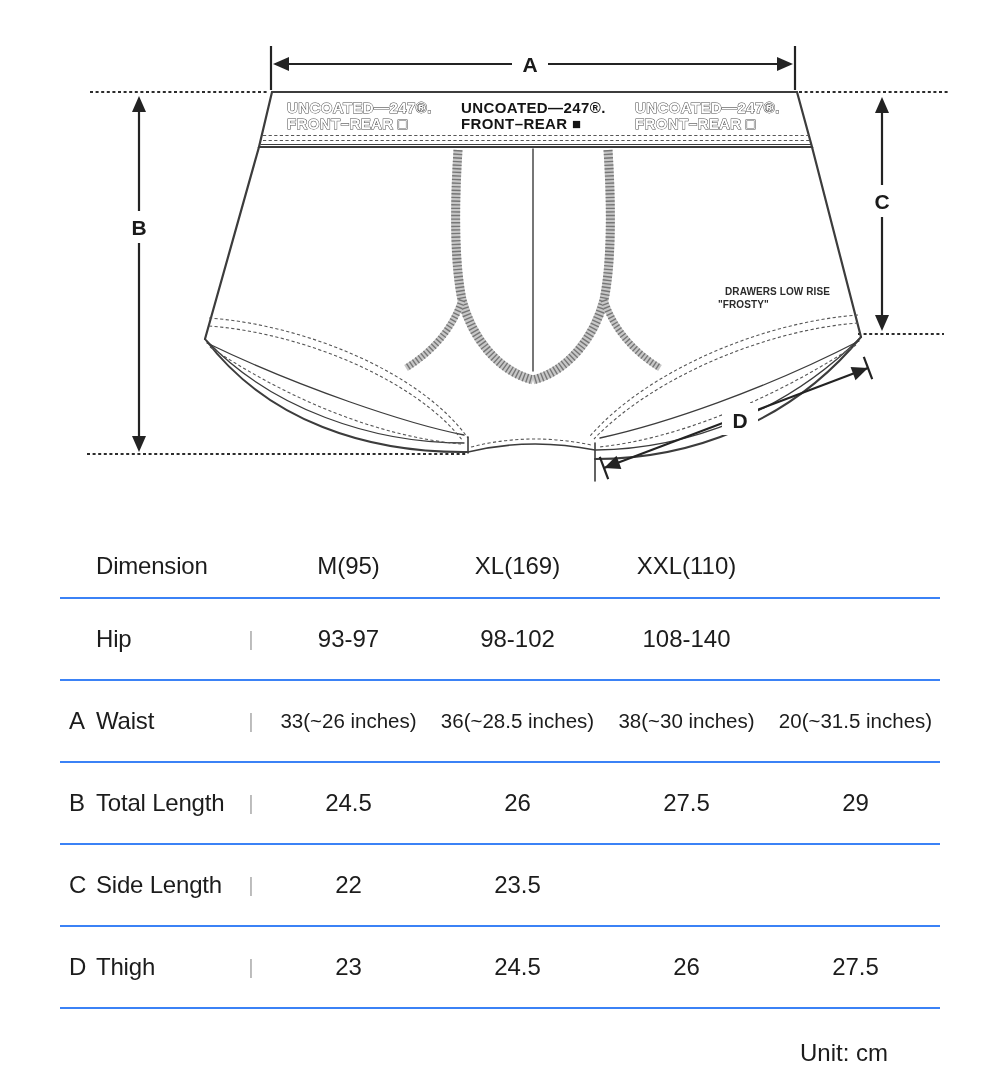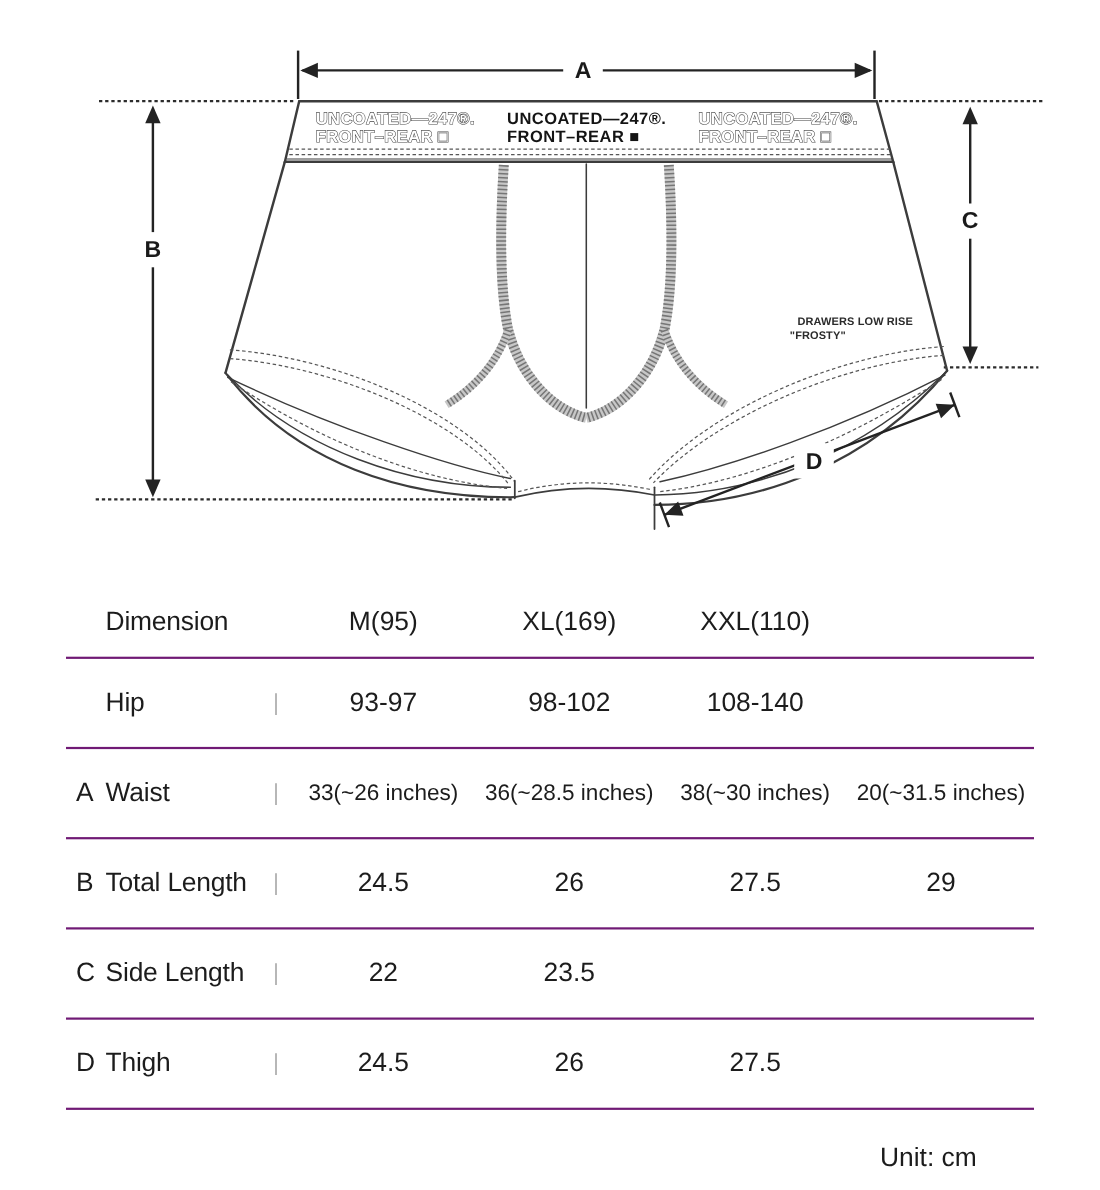--- a/index.html
+++ b/index.html
@@ -20,21 +20,21 @@
   .art-dash{stroke:#565656;fill:none;stroke-width:1.1;stroke-dasharray:3.2 2.4;}
   .arrow-line{stroke:#232323;stroke-width:2.2;fill:none;}
   .arrow-head{fill:#232323;stroke:none;}
   .label-bg{fill:#ffffff;stroke:none;}
   .stitch-base{stroke:#c7c7c7;fill:none;}
   .stitch-dash{stroke:#767676;fill:none;stroke-dasharray:1.4 2.2;}
 
   
   .size-table{margin:11px 60px 0 60px;width:880px;}
   .t-row{display:grid;grid-template-columns:36px 142px 26px 1fr 1fr 1fr 1fr;
-         align-items:center;height:80px;border-bottom:2px solid #701a75;}
+         align-items:center;height:80px;border-bottom:2px solid #3b82f6;}
   .t-row.t-header{height:62px;}
   .c-letter{font-size:24px;padding-left:9px;}
   .c-label{font-size:24px;letter-spacing:-.2px;white-space:nowrap;}
   .c-sep{font-size:21px;color:#b3b3b3;text-align:center;font-weight:300;}
   .c-val{font-size:24px;text-align:center;white-space:nowrap;}
   .t-header .c-val,.t-header .c-label{font-size:24px;}
   .row-waist .c-val{font-size:20.5px;}
   .unit-note{margin-top:30px;padding-right:112px;text-align:right;font-size:24px;color:#1c1c1c;}
 </style>
 </head>
@@ -199,20 +199,21 @@
       <div class="c-label">Side Length</div>
       <div class="c-sep">|</div>
       <div class="c-val">22</div>
       <div class="c-val">23.5</div>
     </div>
 
     <div class="t-row">
       <div class="c-letter">D</div>
       <div class="c-label">Thigh</div>
       <div class="c-sep">|</div>
+      <div class="c-val">23</div>
       <div class="c-val">24.5</div>
       <div class="c-val">26</div>
       <div class="c-val">27.5</div>
     </div>
   </div>
 
   <div class="unit-note">Unit: cm</div>
 
 </div>
 

